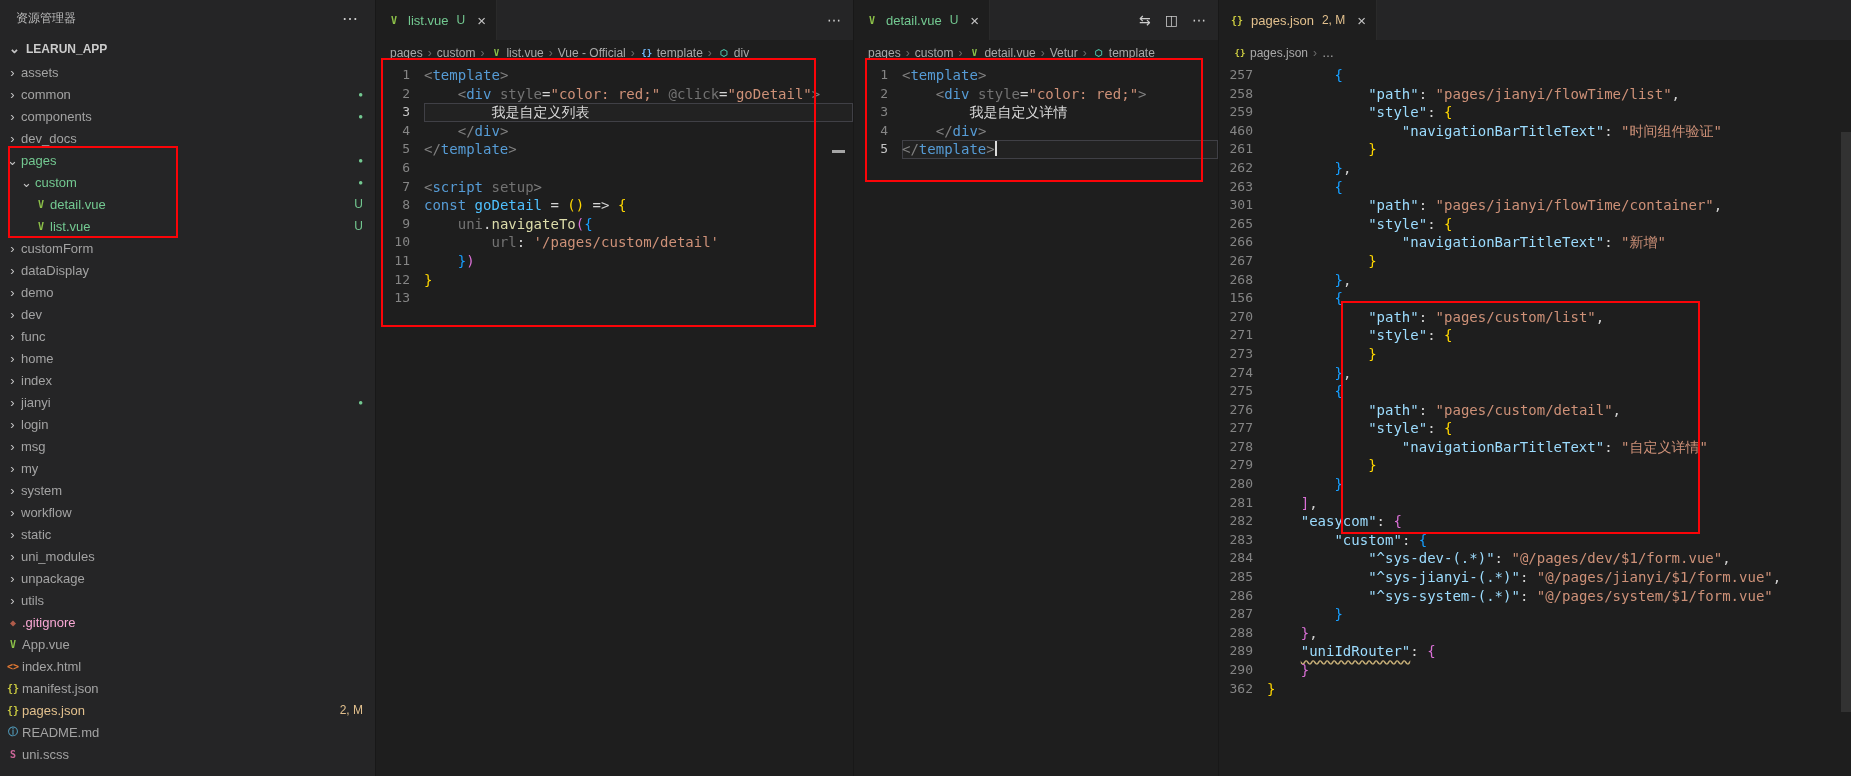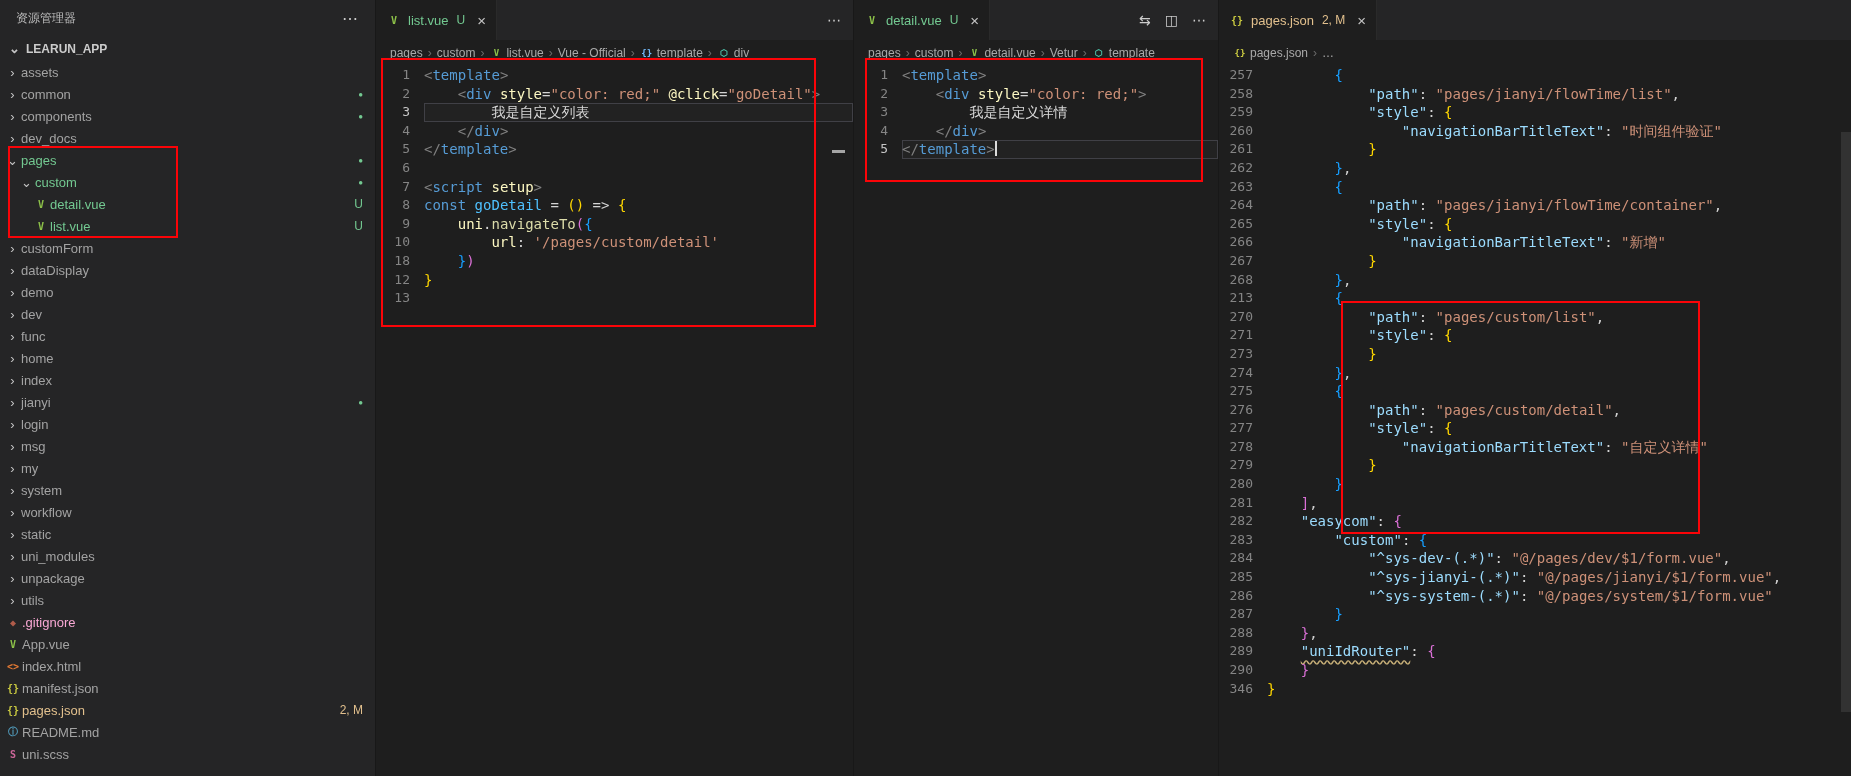--- a/index.html
+++ b/index.html
@@ -44,21 +44,21 @@
 .code{flex:1;position:relative;font-family:"DejaVu Sans Mono",monospace;font-size:14px;overflow:hidden}
 .cline{display:flex;height:18.6px;line-height:18.6px;white-space:pre}
 .lnum{width:48px;flex:none;text-align:right;padding-right:14px;color:#858585;font-size:13px}
 .lcontent{flex:1;min-width:0}
 .cline.current .lcontent{box-shadow:inset 0 0 0 1px #404046;background:rgba(255,255,255,0.02)}
 .cline.current .lnum{color:#c6c6c6}
 .cline.sticky{position:relative;z-index:2;background:#1e1e1e;box-shadow:0 2px 4px rgba(0,0,0,.45)}
 .tk-p{color:#d4d4d4}
 .tk-g{color:#808080}
 .tk-tag{color:#569cd6}
-.tk-at{color:#fef9c3}
+.tk-at{color:#737373}
 .tk-s{color:#ce9178}
 .tk-k{color:#569cd6}
 .tk-v{color:#4fc1ff}
 .tk-fn{color:#dcdcaa}
 .tk-tx{color:#d9d9d9}
 .tk-key{color:#9cdcfe}
 .tk-b1{color:#ffd700}
 .tk-b2{color:#da70d6}
 .tk-b3{color:#179fff}
 .tk-warnkey{color:#9cdcfe;text-decoration:underline wavy #c8b078;text-underline-offset:3px}
@@ -270,21 +270,21 @@
       <div class="cline"><span class="lnum">1</span><span class="lcontent"><span class="tk-g">&lt;</span><span class="tk-tag">template</span><span class="tk-g">&gt;</span></span></div>
           <div class="cline"><span class="lnum">2</span><span class="lcontent"><span class="tk-p">    </span><span class="tk-g">&lt;</span><span class="tk-tag">div</span><span class="tk-p"> </span><span class="tk-at">style</span><span class="tk-p">=</span><span class="tk-s">"color: red;"</span><span class="tk-p"> </span><span class="tk-at">@click</span><span class="tk-p">=</span><span class="tk-s">"goDetail"</span><span class="tk-g">&gt;</span></span></div>
           <div class="cline current"><span class="lnum">3</span><span class="lcontent"><span class="tk-p">        </span><span class="tk-tx">我是自定义列表</span></span></div>
           <div class="cline"><span class="lnum">4</span><span class="lcontent"><span class="tk-p">    </span><span class="tk-g">&lt;/</span><span class="tk-tag">div</span><span class="tk-g">&gt;</span></span></div>
           <div class="cline"><span class="lnum">5</span><span class="lcontent"><span class="tk-g">&lt;/</span><span class="tk-tag">template</span><span class="tk-g">&gt;</span></span></div>
           <div class="cline"><span class="lnum">6</span><span class="lcontent"></span></div>
           <div class="cline"><span class="lnum">7</span><span class="lcontent"><span class="tk-g">&lt;</span><span class="tk-tag">script</span><span class="tk-p"> </span><span class="tk-at">setup</span><span class="tk-g">&gt;</span></span></div>
           <div class="cline"><span class="lnum">8</span><span class="lcontent"><span class="tk-k">const</span><span class="tk-p"> </span><span class="tk-v">goDetail</span><span class="tk-p"> = </span><span class="tk-b1">()</span><span class="tk-p"> =&gt; </span><span class="tk-b1">{</span></span></div>
           <div class="cline"><span class="lnum">9</span><span class="lcontent"><span class="tk-p">    </span><span class="tk-at">uni</span><span class="tk-p">.</span><span class="tk-fn">navigateTo</span><span class="tk-b2">(</span><span class="tk-b3">{</span></span></div>
           <div class="cline"><span class="lnum">10</span><span class="lcontent"><span class="tk-p">        </span><span class="tk-at">url</span><span class="tk-p">: </span><span class="tk-s">'/pages/custom/detail'</span></span></div>
-          <div class="cline"><span class="lnum">18</span><span class="lcontent"><span class="tk-p">    </span><span class="tk-b3">}</span><span class="tk-b2">)</span></span></div>
+          <div class="cline"><span class="lnum">11</span><span class="lcontent"><span class="tk-p">    </span><span class="tk-b3">}</span><span class="tk-b2">)</span></span></div>
           <div class="cline"><span class="lnum">12</span><span class="lcontent"><span class="tk-b1">}</span></span></div>
           <div class="cline"><span class="lnum">13</span></div>
         </div>
     </section>
 
     <section class="pane" style="width:365px">
       <div class="tabbar">
         <div class="tab">
           <span class="ficon" style="color: rgb(141, 193, 73);">V</span>
           <span class="tab-label st-untracked">detail.vue</span>
@@ -347,51 +347,51 @@
           <span class="bsep">›</span>
           <span class="bitem">
             <span>…</span>
           </span>
         </div>
       <div class="code">
         <div class="vscroll"></div>
           <div class="cline"><span class="lnum">257</span><span class="lcontent"><span class="tk-p">        </span><span class="tk-b3">{</span></span></div>
           <div class="cline"><span class="lnum">258</span><span class="lcontent"><span class="tk-p">            </span><span class="tk-key">"path"</span><span class="tk-p">: </span><span class="tk-s">"pages/jianyi/flowTime/list"</span><span class="tk-p">,</span></span></div>
           <div class="cline"><span class="lnum">259</span><span class="lcontent"><span class="tk-p">            </span><span class="tk-key">"style"</span><span class="tk-p">: </span><span class="tk-b1">{</span></span></div>
-          <div class="cline"><span class="lnum">260</span><span class="lcontent"><span class="tk-p">                </span><span class="tk-key">"navigationBarTitleText"</span><span class="tk-p">: </span><span class="tk-s">"时间组件验证"</span></span></div>
+          <div class="cline"><span class="lnum">460</span><span class="lcontent"><span class="tk-p">                </span><span class="tk-key">"navigationBarTitleText"</span><span class="tk-p">: </span><span class="tk-s">"时间组件验证"</span></span></div>
           <div class="cline"><span class="lnum">261</span><span class="lcontent"><span class="tk-p">            </span><span class="tk-b1">}</span></span></div>
           <div class="cline"><span class="lnum">262</span><span class="lcontent"><span class="tk-p">        </span><span class="tk-b3">}</span><span class="tk-p">,</span></span></div>
           <div class="cline"><span class="lnum">263</span><span class="lcontent"><span class="tk-p">        </span><span class="tk-b3">{</span></span></div>
-          <div class="cline"><span class="lnum">264</span><span class="lcontent"><span class="tk-p">            </span><span class="tk-key">"path"</span><span class="tk-p">: </span><span class="tk-s">"pages/jianyi/flowTime/container"</span><span class="tk-p">,</span></span></div>
+          <div class="cline"><span class="lnum">301</span><span class="lcontent"><span class="tk-p">            </span><span class="tk-key">"path"</span><span class="tk-p">: </span><span class="tk-s">"pages/jianyi/flowTime/container"</span><span class="tk-p">,</span></span></div>
           <div class="cline"><span class="lnum">265</span><span class="lcontent"><span class="tk-p">            </span><span class="tk-key">"style"</span><span class="tk-p">: </span><span class="tk-b1">{</span></span></div>
           <div class="cline"><span class="lnum">266</span><span class="lcontent"><span class="tk-p">                </span><span class="tk-key">"navigationBarTitleText"</span><span class="tk-p">: </span><span class="tk-s">"新增"</span></span></div>
           <div class="cline"><span class="lnum">267</span><span class="lcontent"><span class="tk-p">            </span><span class="tk-b1">}</span></span></div>
           <div class="cline"><span class="lnum">268</span><span class="lcontent"><span class="tk-p">        </span><span class="tk-b3">}</span><span class="tk-p">,</span></span></div>
-          <div class="cline"><span class="lnum">213</span><span class="lcontent"><span class="tk-p">        </span><span class="tk-b3">{</span></span></div>
+          <div class="cline"><span class="lnum">156</span><span class="lcontent"><span class="tk-p">        </span><span class="tk-b3">{</span></span></div>
           <div class="cline"><span class="lnum">270</span><span class="lcontent"><span class="tk-p">            </span><span class="tk-key">"path"</span><span class="tk-p">: </span><span class="tk-s">"pages/custom/list"</span><span class="tk-p">,</span></span></div>
           <div class="cline"><span class="lnum">271</span><span class="lcontent"><span class="tk-p">            </span><span class="tk-key">"style"</span><span class="tk-p">: </span><span class="tk-b1">{</span></span></div>
           <div class="cline"><span class="lnum">273</span><span class="lcontent"><span class="tk-p">            </span><span class="tk-b1">}</span></span></div>
           <div class="cline"><span class="lnum">274</span><span class="lcontent"><span class="tk-p">        </span><span class="tk-b3">}</span><span class="tk-p">,</span></span></div>
           <div class="cline"><span class="lnum">275</span><span class="lcontent"><span class="tk-p">        </span><span class="tk-b3">{</span></span></div>
           <div class="cline"><span class="lnum">276</span><span class="lcontent"><span class="tk-p">            </span><span class="tk-key">"path"</span><span class="tk-p">: </span><span class="tk-s">"pages/custom/detail"</span><span class="tk-p">,</span></span></div>
           <div class="cline"><span class="lnum">277</span><span class="lcontent"><span class="tk-p">            </span><span class="tk-key">"style"</span><span class="tk-p">: </span><span class="tk-b1">{</span></span></div>
           <div class="cline"><span class="lnum">278</span><span class="lcontent"><span class="tk-p">                </span><span class="tk-key">"navigationBarTitleText"</span><span class="tk-p">: </span><span class="tk-s">"自定义详情"</span></span></div>
           <div class="cline"><span class="lnum">279</span><span class="lcontent"><span class="tk-p">            </span><span class="tk-b1">}</span></span></div>
           <div class="cline"><span class="lnum">280</span><span class="lcontent"><span class="tk-p">        </span><span class="tk-b3">}</span></span></div>
           <div class="cline"><span class="lnum">281</span><span class="lcontent"><span class="tk-p">    </span><span class="tk-b2">]</span><span class="tk-p">,</span></span></div>
           <div class="cline"><span class="lnum">282</span><span class="lcontent"><span class="tk-p">    </span><span class="tk-key">"easycom"</span><span class="tk-p">: </span><span class="tk-b2">{</span></span></div>
           <div class="cline"><span class="lnum">283</span><span class="lcontent"><span class="tk-p">        </span><span class="tk-key">"custom"</span><span class="tk-p">: </span><span class="tk-b3">{</span></span></div>
           <div class="cline"><span class="lnum">284</span><span class="lcontent"><span class="tk-p">            </span><span class="tk-key">"^sys-dev-(.*)"</span><span class="tk-p">: </span><span class="tk-s">"@/pages/dev/$1/form.vue"</span><span class="tk-p">,</span></span></div>
           <div class="cline"><span class="lnum">285</span><span class="lcontent"><span class="tk-p">            </span><span class="tk-key">"^sys-jianyi-(.*)"</span><span class="tk-p">: </span><span class="tk-s">"@/pages/jianyi/$1/form.vue"</span><span class="tk-p">,</span></span></div>
           <div class="cline"><span class="lnum">286</span><span class="lcontent"><span class="tk-p">            </span><span class="tk-key">"^sys-system-(.*)"</span><span class="tk-p">: </span><span class="tk-s">"@/pages/system/$1/form.vue"</span></span></div>
           <div class="cline"><span class="lnum">287</span><span class="lcontent"><span class="tk-p">        </span><span class="tk-b3">}</span></span></div>
           <div class="cline"><span class="lnum">288</span><span class="lcontent"><span class="tk-p">    </span><span class="tk-b2">}</span><span class="tk-p">,</span></span></div>
           <div class="cline"><span class="lnum">289</span><span class="lcontent"><span class="tk-p">    </span><span class="tk-warnkey">"uniIdRouter"</span><span class="tk-p">: </span><span class="tk-b2">{</span></span></div>
           <div class="cline"><span class="lnum">290</span><span class="lcontent"><span class="tk-p">    </span><span class="tk-b2">}</span></span></div>
-          <div class="cline"><span class="lnum">346</span><span class="lcontent"><span class="tk-b1">}</span></span></div>
+          <div class="cline"><span class="lnum">362</span><span class="lcontent"><span class="tk-b1">}</span></span></div>
         </div>
     </section>
 
   </main>
 
   <div class="annot" style="left:8px;top:146px;width:170px;height:92px"></div>
   <div class="annot" style="left:381px;top:58px;width:435px;height:269px"></div>
   <div class="annot" style="left:865px;top:58px;width:338px;height:124px"></div>
   <div class="annot" style="left:1341px;top:301px;width:359px;height:233px"></div>
 

